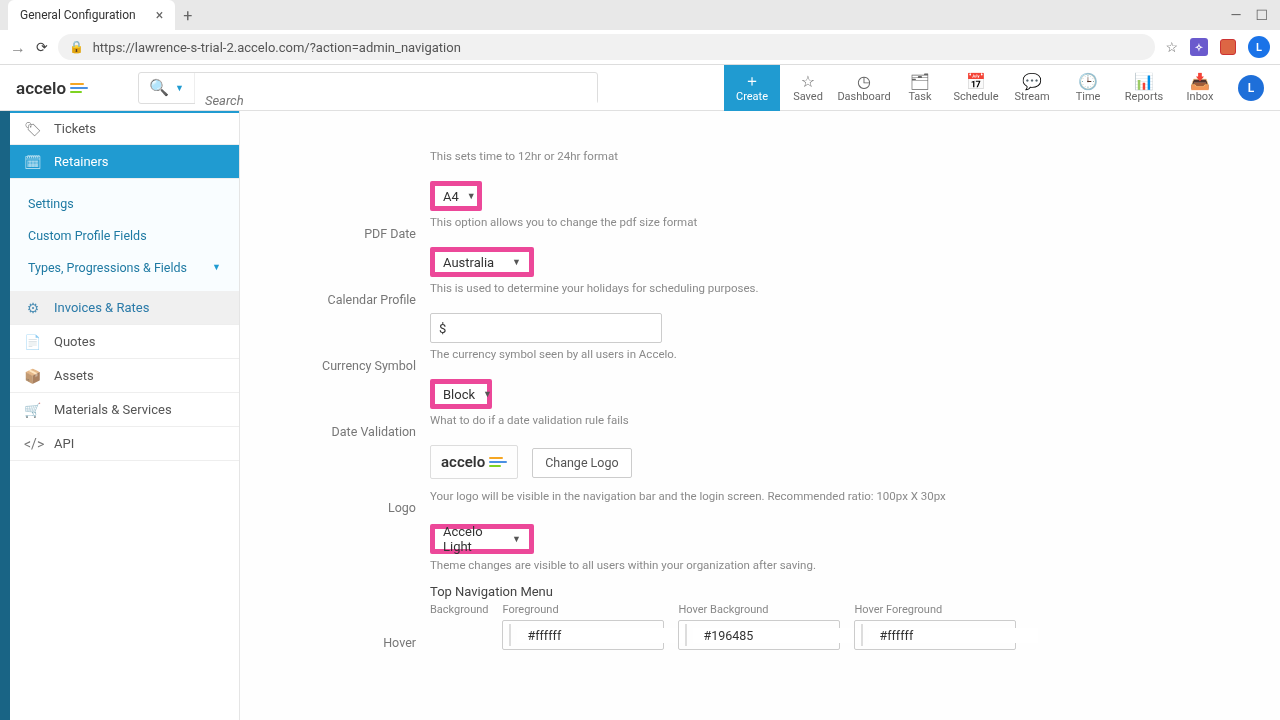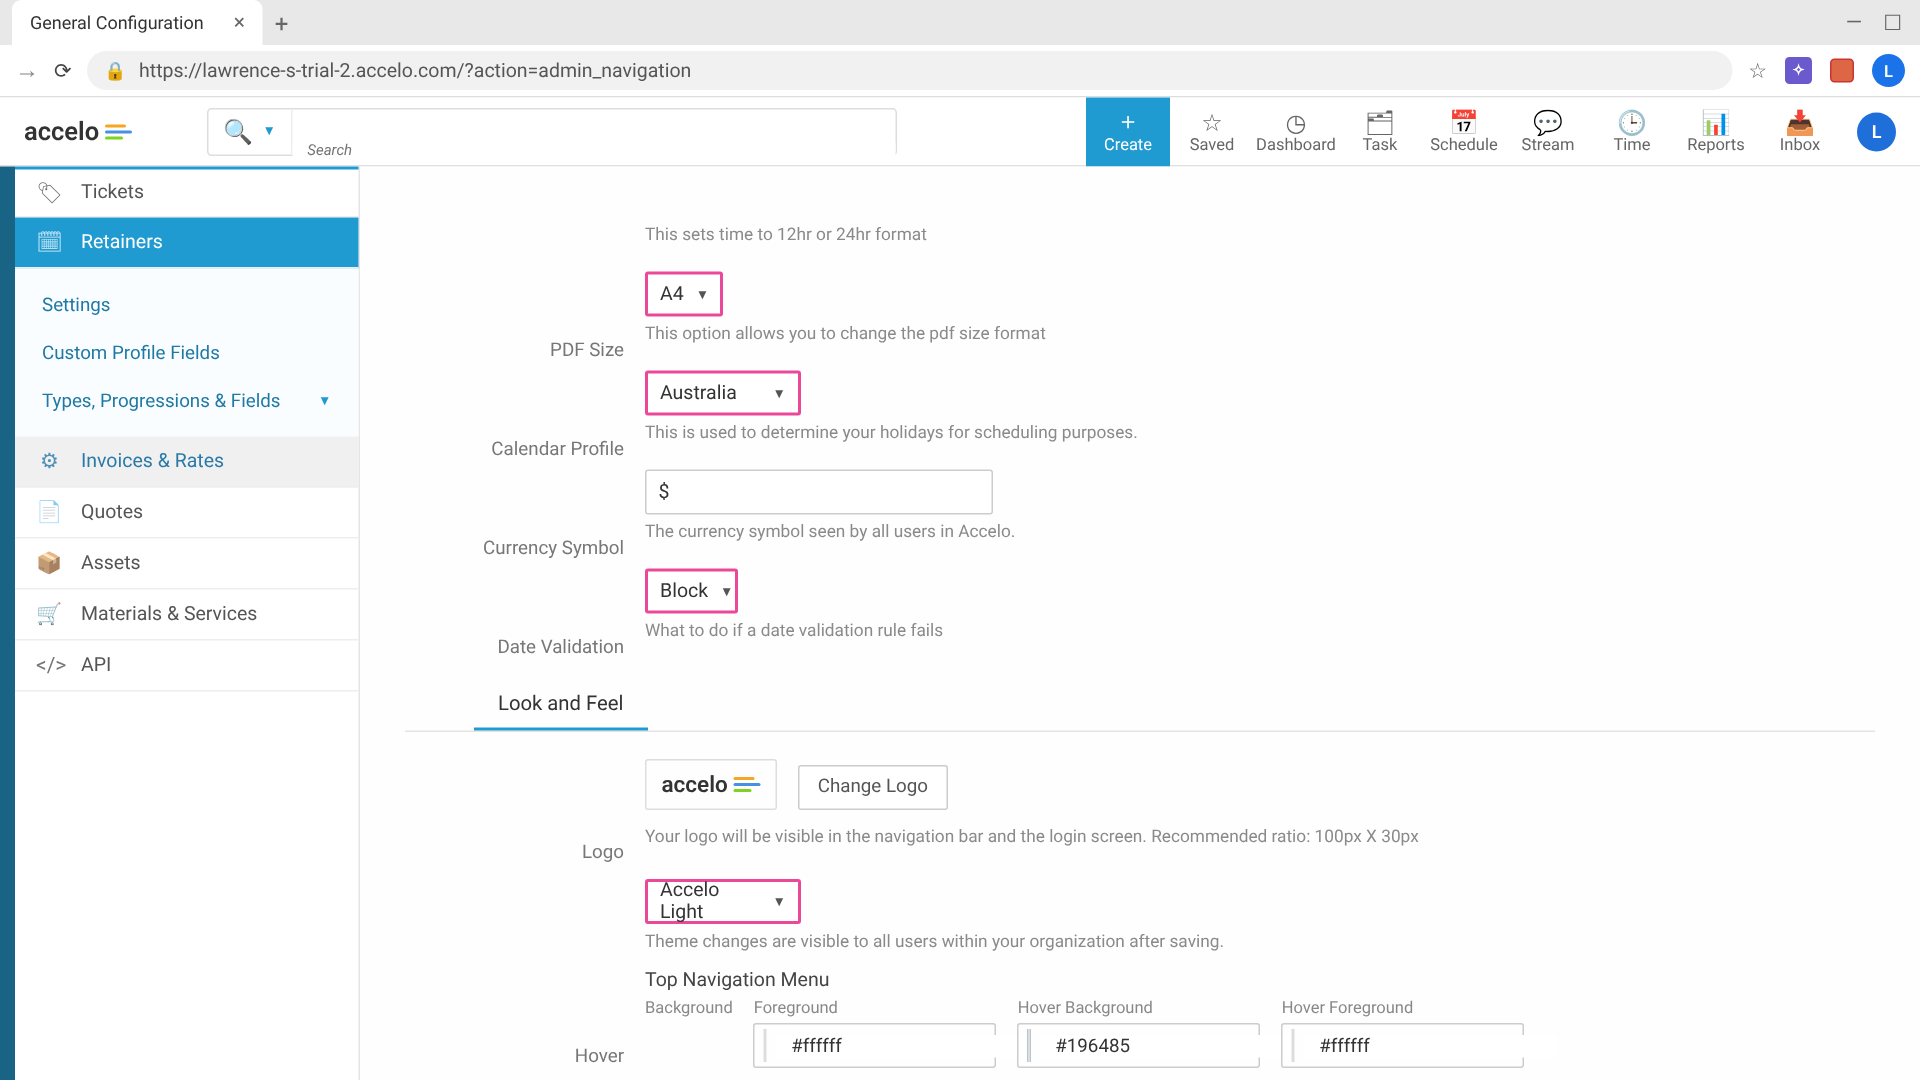--- a/index.html
+++ b/index.html
@@ -26,21 +26,21 @@
 .app { position: relative; }
 .topbar { display: flex; align-items: center; height: 46px; background: #fff; border-bottom: 1px solid #e0e0e0; padding: 0 16px 0 16px; }
 .logo { display: flex; align-items: center; gap: 4px; font-weight: 600; color: #333; font-size: 17px; }
 .logo-bars { display: inline-flex; flex-direction: column; gap: 2px; }
 .logo-bars span { height: 2px; width: 18px; border-radius: 1px; }
 .logo-bars span:nth-child(1){ background:#f5a623; width:14px;}
 .logo-bars span:nth-child(2){ background:#4a90e2; width:18px;}
 .logo-bars span:nth-child(3){ background:#7ed321; width:12px;}
 .search-box { margin-left: 50px; display: flex; align-items: center; border: 1px solid #ddd; border-radius: 3px; height: 32px; width: 460px; }
 .search-scope { display: flex; align-items: center; gap: 6px; padding: 0 10px; color: #209bd1; border-right: 1px solid #eee; height: 100%; }
-.search-input { border: none; outline: none; padding: 0 10px; flex: 1; font-size: 10px; font-style: italic; color: #888; margin-top: 25px; }
+.search-input { border: none; outline: none; padding: 0 10px; flex: 1; font-size: 13px; font-style: italic; color: #888; margin-top: 25px; }
 .spacer { flex: 1; }
 .nav-icons { display: flex; align-items: center; }
 .nav-item { display: flex; flex-direction: column; align-items: center; justify-content: center; width: 56px; height: 46px; font-size: 11px; color: #666; cursor: pointer; }
 .nav-item.create { background: #209bd1; color: #fff; }
 .nav-item .ico { font-size: 16px; height: 18px; display: flex; align-items: center; }
 .avatar-circle { width: 26px; height: 26px; border-radius: 50%; background: #1e6fd9; color: #fff; display: flex; align-items: center; justify-content: center; font-size: 12px; font-weight: 600; margin-left: 10px; }
 
 
 .body { display: flex; }
 .leftrail { width: 10px; background: #196485; height: 656px; }
@@ -52,21 +52,21 @@
 .sb-sub-item { display: flex; align-items: center; height: 32px; padding: 0 14px; font-size: 12.5px; color: #1f7aa3; cursor: pointer; }
 .sb-sub-item.exp { color: #1f7aa3; justify-content: space-between; }
 .sb-item.hover { background: #f0f0f0; color: #2a7aa8; }
 .sb-ico { width: 18px; text-align: center; color: inherit; opacity: .8; font-size: 14px; }
 
 
 .main { flex: 1; padding: 0 30px 20px 30px; height: 656px; overflow: hidden; background: #fefefe; }
 .form-row { display: flex; align-items: flex-end; margin-bottom: 6px; }
 .form-label { width: 160px; text-align: right; padding-right: 14px; font-size: 12.5px; color: #777; padding-top: 7px; }
 .form-ctrl { flex: 1; }
-.select { display: inline-flex; align-items: center; justify-content: space-between; border: 2px solid #ec4899; border-radius: 2px; height: 30px; padding: 0 8px; font-size: 13px; color: #333; background: #fff; cursor: pointer; min-width: 52px; }
+.select { display: inline-flex; align-items: center; justify-content: space-between; border: 5px solid #ec4899; border-radius: 2px; height: 30px; padding: 0 8px; font-size: 13px; color: #333; background: #fff; cursor: pointer; min-width: 52px; }
 .select .caret { font-size: 9px; color: #555; margin-left: 8px; }
 .input { border: 1px solid #ccc; border-radius: 2px; height: 30px; padding: 0 8px; font-size: 13px; color: #333; background: #fff; }
 .help { font-size: 11.5px; color: #8a8a8a; margin-top: 4px; margin-bottom: 12px; }
 
 .section-head { display: flex; align-items: flex-end; border-bottom: 1px solid #e3e3e3; margin: 14px 0 18px 0; }
 .section-tab { font-size: 13.5px; color: #333; padding: 8px 16px; border-bottom: 2px solid #209bd1; margin-left: 46px; }
 
 .logo-preview { display: inline-flex; align-items: center; border: 1px solid #ddd; height: 34px; padding: 0 10px; border-radius: 2px; }
 .btn-light { display: inline-flex; align-items: center; border: 1px solid #ccc; height: 30px; padding: 0 12px; font-size: 12.5px; color: #555; background: #fff; border-radius: 2px; margin-left: 10px; cursor: pointer; }
 
@@ -216,21 +216,21 @@
         <div class="form-label"></div>
         <div class="form-ctrl">
           <div class="select" style="width:50px;visibility:hidden">
               <span></span>
             </div>
           <div class="help">This sets time to 12hr or 24hr format</div>
         </div>
       </div>
 
       <div class="form-row">
-        <div class="form-label">PDF Size</div>
+        <div class="form-label">PDF Date</div>
         <div class="form-ctrl">
           <div class="select" style="width:52px">
             <span>A4</span>
               <span class="caret">▼</span>
           </div>
           <div class="help">This option allows you to change the pdf size format</div>
         </div>
       </div>
 
       <div class="form-row">
@@ -256,23 +256,20 @@
         <div class="form-label">Date Validation</div>
         <div class="form-ctrl">
           <div class="select" style="width:62px">
             <span>Block</span>
               <span class="caret">▼</span>
           </div>
           <div class="help">What to do if a date validation rule fails</div>
         </div>
       </div>
 
-      <div class="section-head">
-        <div class="section-tab">Look and Feel</div>
-      </div>
 
       <div class="form-row">
         <div class="form-label">Logo</div>
         <div class="form-ctrl">
           <span class="logo-preview">
             <span style="font-weight:600;color:#333;font-size:15px">accelo</span>
             <span class="logo-bars" style="margin-left:4px">
                 <span></span>
                 <span></span>
                 <span></span>

